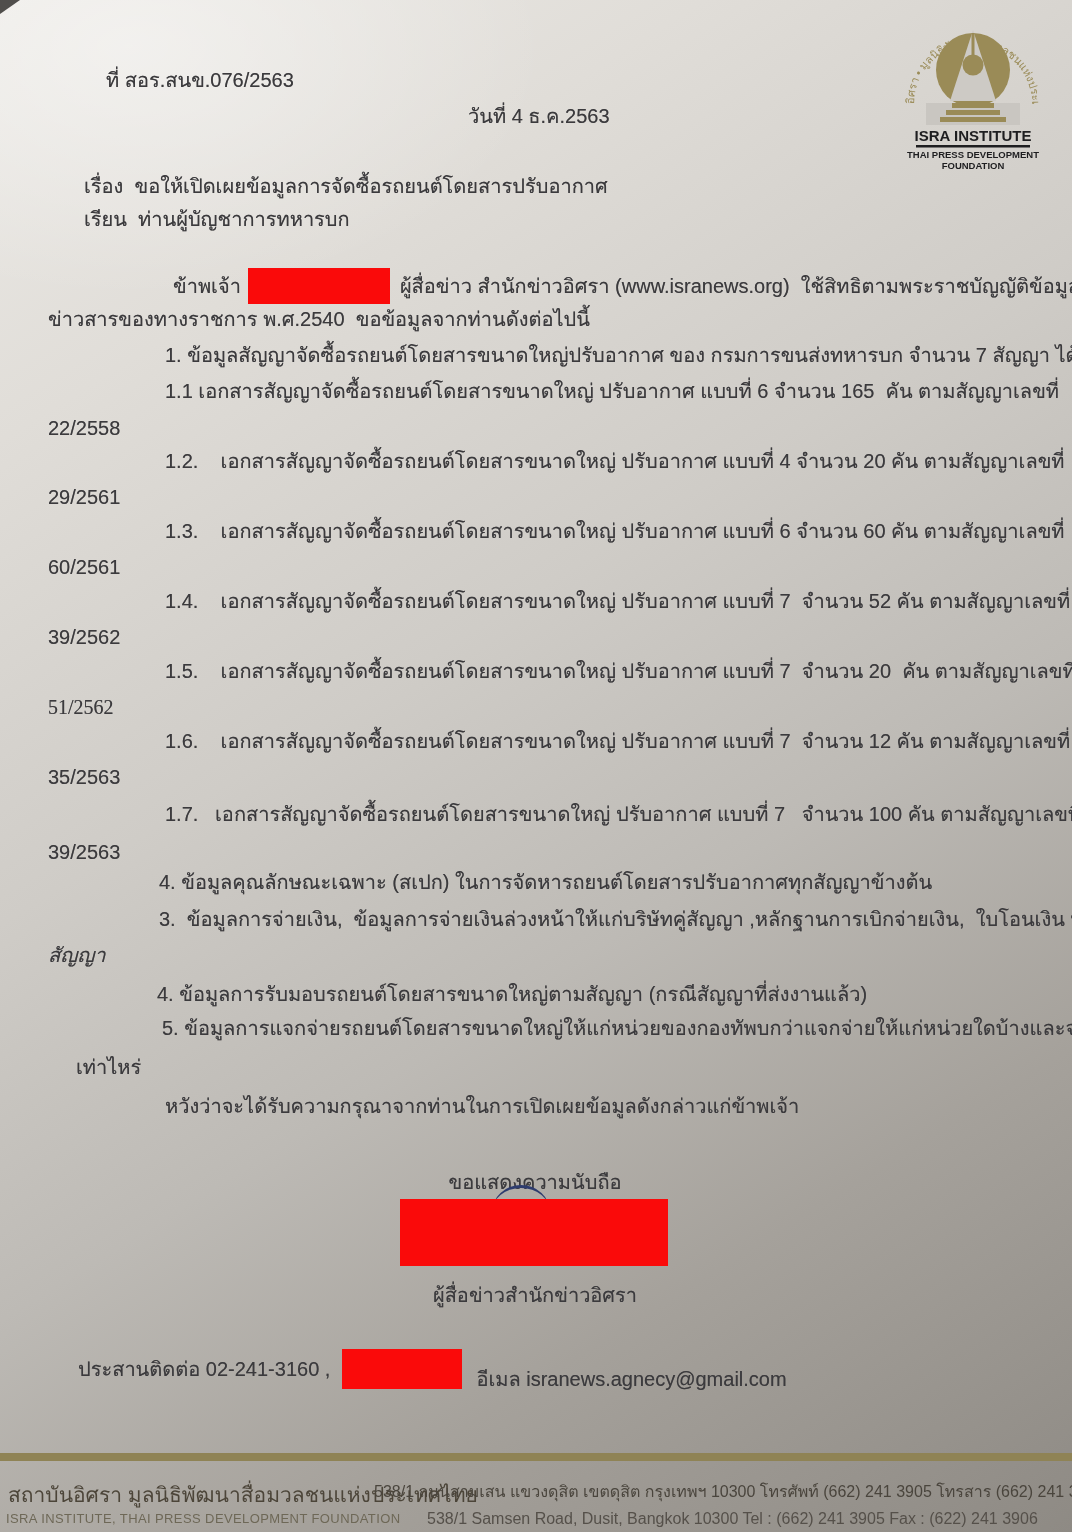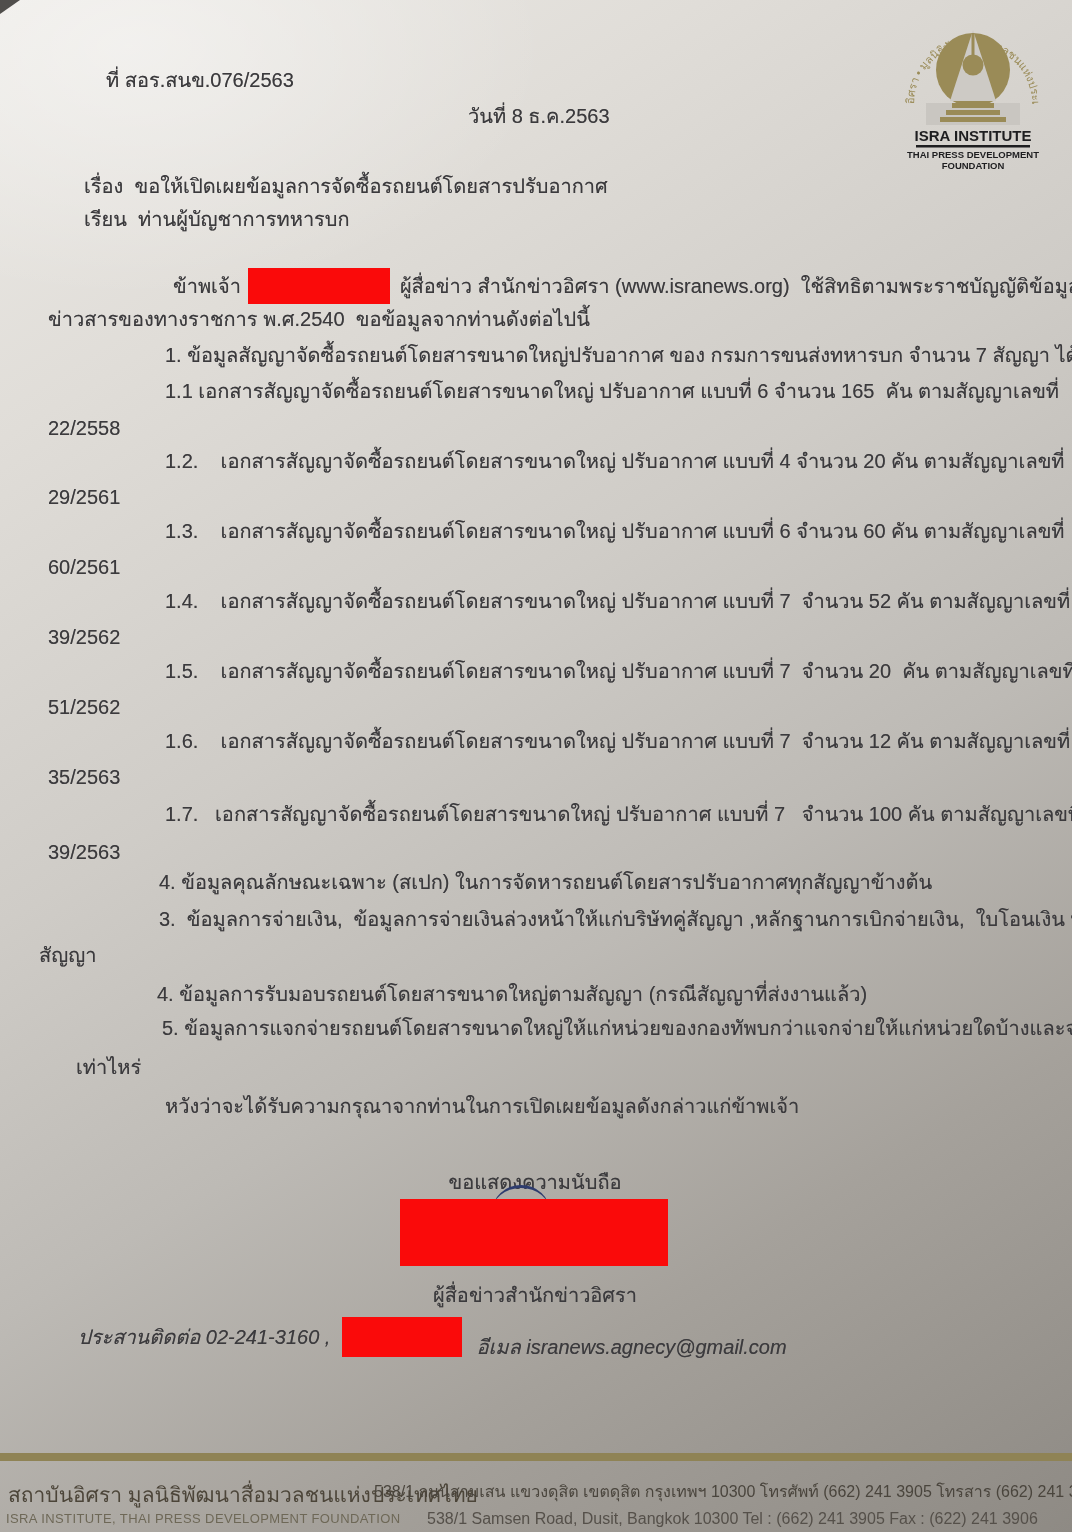--- a/index.html
+++ b/index.html
@@ -28,21 +28,21 @@
   .addr-en{position:absolute; font-size:16px; color:#55504a; white-space:pre;}
 </style>
 </head>
 <body>
 
 <div class="page">
 
   <div class="corner"></div>
 
   <div class="line soft" style="left:106px; top:66px;">ที่ สอร.สนข.076/2563</div>
-  <div class="line soft" style="left:468px; top:102px;">วันที่ 8 ธ.ค.2563</div>
+  <div class="line soft" style="left:468px; top:102px;">วันที่ 4 ธ.ค.2563</div>
 
   <svg style="position:absolute; left:880px; top:0px;" width="180" height="176" viewBox="0 0 180 176">
     <defs>
       <path id="ringPath" d="M 34,104 A 59,59 0 1 1 152,104"></path>
     </defs>
     <text font-size="11" fill="#9a8b57" font-family="Liberation Sans, DejaVu Sans, sans-serif">
       <textPath href="#ringPath" startOffset="50%" text-anchor="middle">สถาบันอิศรา • มูลนิธิพัฒนาสื่อมวลชนแห่งประเทศไทย</textPath>
     </text>
 
     <g>
@@ -76,39 +76,39 @@
   <div class="line soft" style="left:165px; top:341px;">1. ข้อมูลสัญญาจัดซื้อรถยนต์โดยสารขนาดใหญ่ปรับอากาศ ของ กรมการขนส่งทหารบก จำนวน 7 สัญญา ได้แก่</div>
   <div class="line soft" style="left:165px; top:377px;">1.1 เอกสารสัญญาจัดซื้อรถยนต์โดยสารขนาดใหญ่ ปรับอากาศ แบบที่ 6 จำนวน 165  คัน ตามสัญญาเลขที่</div>
   <div class="line soft" style="left:48px;  top:414px;">22/2558</div>
   <div class="line soft" style="left:165px; top:447px;">1.2.    เอกสารสัญญาจัดซื้อรถยนต์โดยสารขนาดใหญ่ ปรับอากาศ แบบที่ 4 จำนวน 20 คัน ตามสัญญาเลขที่</div>
   <div class="line soft" style="left:48px;  top:483px;">29/2561</div>
   <div class="line soft" style="left:165px; top:517px;">1.3.    เอกสารสัญญาจัดซื้อรถยนต์โดยสารขนาดใหญ่ ปรับอากาศ แบบที่ 6 จำนวน 60 คัน ตามสัญญาเลขที่</div>
   <div class="line soft" style="left:48px;  top:553px;">60/2561</div>
   <div class="line soft" style="left:165px; top:587px;">1.4.    เอกสารสัญญาจัดซื้อรถยนต์โดยสารขนาดใหญ่ ปรับอากาศ แบบที่ 7  จำนวน 52 คัน ตามสัญญาเลขที่</div>
   <div class="line soft" style="left:48px;  top:623px;">39/2562</div>
   <div class="line soft" style="left:165px; top:657px;">1.5.    เอกสารสัญญาจัดซื้อรถยนต์โดยสารขนาดใหญ่ ปรับอากาศ แบบที่ 7  จำนวน 20  คัน ตามสัญญาเลขที่</div>
-  <div class="line soft" style="left:48px;  top:693px;">51/2562</div>
+  <div class="line soft" style="left:48px;  top:693px;font-family:Liberation Serif, serif;">51/2562</div>
   <div class="line soft" style="left:165px; top:727px;">1.6.    เอกสารสัญญาจัดซื้อรถยนต์โดยสารขนาดใหญ่ ปรับอากาศ แบบที่ 7  จำนวน 12 คัน ตามสัญญาเลขที่</div>
   <div class="line soft" style="left:48px;  top:763px;">35/2563</div>
   <div class="line soft" style="left:165px; top:800px;">1.7.   เอกสารสัญญาจัดซื้อรถยนต์โดยสารขนาดใหญ่ ปรับอากาศ แบบที่ 7   จำนวน 100 คัน ตามสัญญาเลขที่</div>
   <div class="line soft" style="left:48px;  top:838px;">39/2563</div>
   <div class="line soft" style="left:159px; top:868px;">4. ข้อมูลคุณลักษณะเฉพาะ (สเปก) ในการจัดหารถยนต์โดยสารปรับอากาศทุกสัญญาข้างต้น</div>
   <div class="line soft" style="left:159px; top:905px;">3.  ข้อมูลการจ่ายเงิน,  ข้อมูลการจ่ายเงินล่วงหน้าให้แก่บริษัทคู่สัญญา ,หลักฐานการเบิกจ่ายเงิน,  ใบโอนเงิน ทุก</div>
-  <div class="line soft" style="left:39px;  top:941px;">สัญญา</div>
+  <div class="line soft" style="left:48px;  top:941px;font-style:italic;">สัญญา</div>
   <div class="line soft" style="left:157px; top:980px;">4. ข้อมูลการรับมอบรถยนต์โดยสารขนาดใหญ่ตามสัญญา (กรณีสัญญาที่ส่งงานแล้ว)</div>
   <div class="line soft" style="left:162px; top:1014px;">5. ข้อมูลการแจกจ่ายรถยนต์โดยสารขนาดใหญ่ให้แก่หน่วยของกองทัพบกว่าแจกจ่ายให้แก่หน่วยใดบ้างและจำนวน</div>
   <div class="line soft" style="left:76px;  top:1053px;">เท่าไหร่</div>
   <div class="line soft" style="left:165px; top:1092px;">หวังว่าจะได้รับความกรุณาจากท่านในการเปิดเผยข้อมูลดังกล่าวแก่ข้าพเจ้า</div>
 
   <div class="line soft center" style="left:400px; top:1168px; width:270px;">ขอแสดงความนับถือ</div>
   <div class="sig-arc"></div>
   <div class="redact" style="position:absolute; left:400px; top:1199px; width:268px; height:67px;"></div>
   <div class="line soft center" style="left:400px; top:1281px; width:270px;">ผู้สื่อข่าวสำนักข่าวอิศรา</div>
 
-  <div class="row" style="left:78px; top:1316px; height:42px;font-style:italic;">
+  <div class="row" style="left:78px; top:1348px; height:42px;">
     <span class="txt soft">ประสานติดต่อ 02-241-3160 ,</span>
     <span class="redact" style="display:inline-block; width:120px; height:40px; margin-left:12px;"></span>
     <span class="txt soft" style="margin-left:14px;margin-top:20px;">อีเมล isranews.agnecy@gmail.com</span>
   </div>
 
   <div class="gold-rule"></div>
   <div class="footer-th" style="left:8px; top:1478px;">สถาบันอิศรา มูลนิธิพัฒนาสื่อมวลชนแห่งประเทศไทย</div>
   <div class="footer-en" style="left:6px; top:1511px;text-align:center;">ISRA INSTITUTE, THAI PRESS DEVELOPMENT FOUNDATION</div>
   <div class="addr-th" style="left:374px; top:1479px;">538/1 ถนนสามเสน แขวงดุสิต เขตดุสิต กรุงเทพฯ 10300 โทรศัพท์ (662) 241 3905 โทรสาร (662) 241 3906</div>
   <div class="addr-en" style="left:427px; top:1510px;">538/1 Samsen Road, Dusit, Bangkok 10300 Tel : (662) 241 3905 Fax : (622) 241 3906</div>

